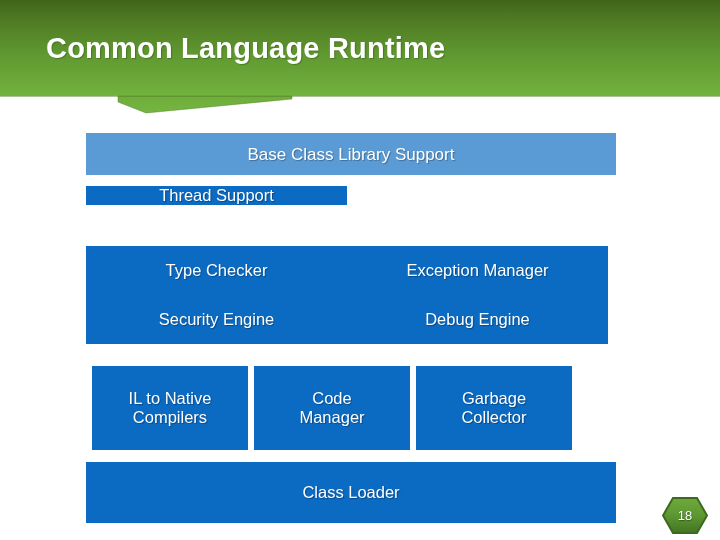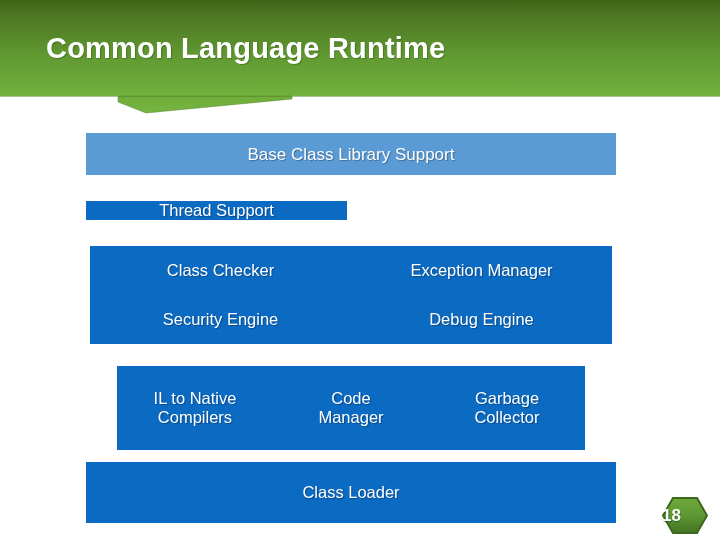--- a/index.html
+++ b/index.html
@@ -62,21 +62,21 @@
     width: 530px;
     height: 390px;
   }
 
   .diagram-row {
     position: absolute;
     left: 0;
     width: 530px;
     display: flex;
     flex-direction: row;
-    justify-content: center;
+    justify-content: flex-start;
   }
 
   .clr-box {
     box-sizing: border-box;
     display: flex;
     align-items: center;
     justify-content: center;
     text-align: center;
     color: #ffffff;
     font-size: 16.5px;
@@ -95,21 +95,21 @@
   
   #row-bcl      { top: 0px;   height: 42px; }
   #row-two-1    { top: 53px;  height: 49px; flex-direction: column; }
   #row-two-2    { top: 113px; height: 49px; }
   #row-two-3    { top: 162px; height: 49px; }
   #row-three    { top: 233px; height: 84px; }
   #row-loader   { top: 329px; height: 61px; }
 
   .col-full  { width: 530px; }
   .col-half  { width: 261px; }
-  .col-third { width: 156px; }
+  .col-third { width: 156px; margin-left: 6px; }
 
   .two-line { white-space: pre-line; }
 
   
   #page-badge {
     position: absolute;
     left: 662px;
     top: 497px;
     width: 46px;
     height: 37px;
@@ -119,24 +119,24 @@
     width: 46px;
     height: 37px;
   }
   #page-badge .badge-num {
     position: absolute;
     left: 0;
     top: 0;
     width: 46px;
     height: 37px;
     line-height: 37px;
-    text-align: left;
+    text-align: center;
     color: #ffffff;
-    font-size: 17px;
-    font-weight: bold;
+    font-size: 13px;
+    font-weight: normal;
     text-shadow: 0.5px 0.5px 1px rgba(20,50,10,0.5);
   }
 </style>
 </head>
 <body>
 
 <div id="slide">
 
   <div id="header-banner">
     <svg viewBox="0 0 720 116" xmlns="http://www.w3.org/2000/svg">
@@ -167,21 +167,21 @@
 
     <div class="diagram-row" id="row-bcl">
       <div class="clr-box header-box col-full">Base Class Library Support</div>
     </div>
 
     <div class="diagram-row" id="row-two-1">
       <div class="clr-box col-half">Thread Support</div>
     </div>
 
     <div class="diagram-row" id="row-two-2">
-      <div class="clr-box col-half">Class Checker</div>
+      <div class="clr-box col-half">Type Checker</div>
       <div class="clr-box col-half">Exception Manager</div>
     </div>
 
     <div class="diagram-row" id="row-two-3">
       <div class="clr-box col-half">Security Engine</div>
       <div class="clr-box col-half">Debug Engine</div>
     </div>
 
     <div class="diagram-row" id="row-three">
       <div class="clr-box col-third two-line">IL to Native

